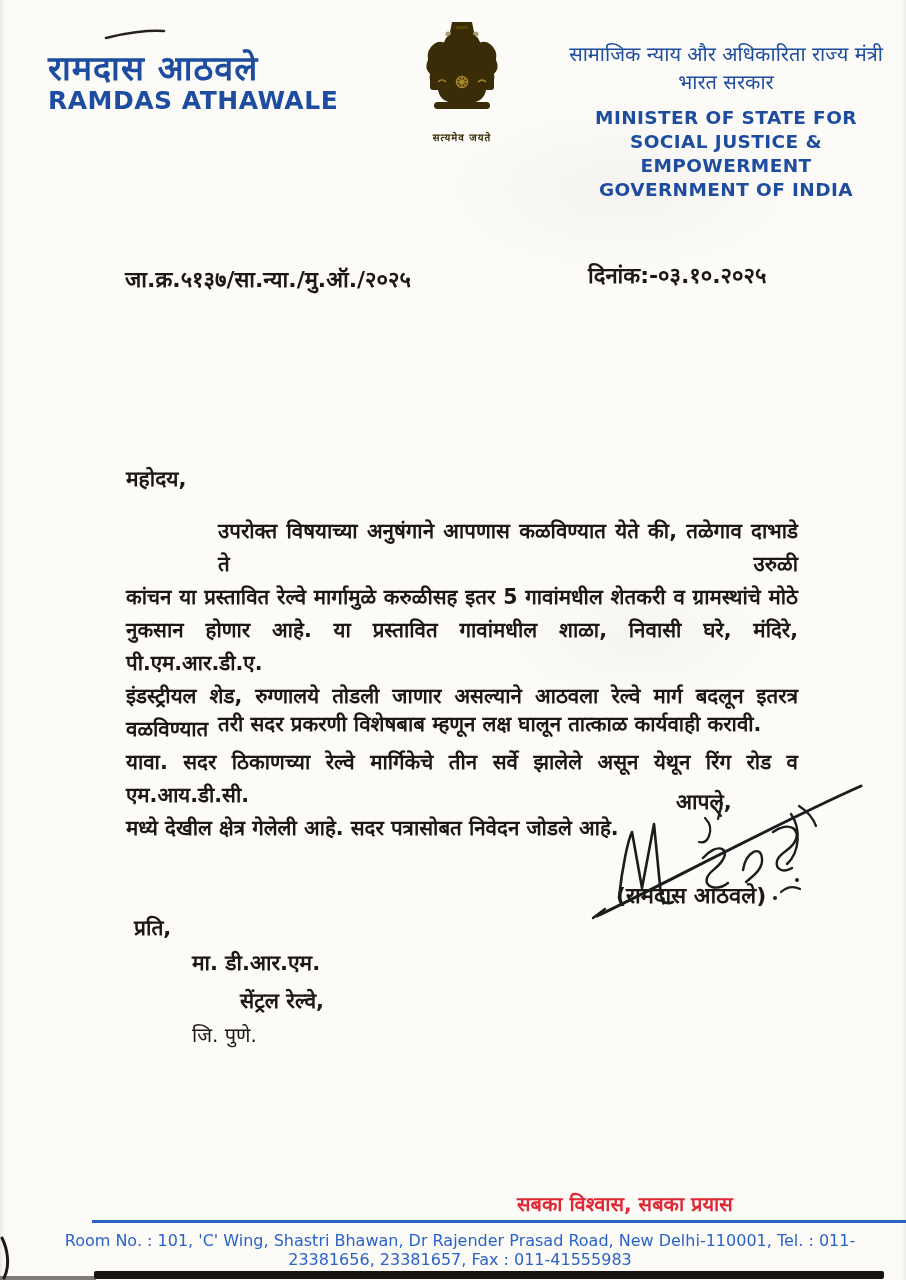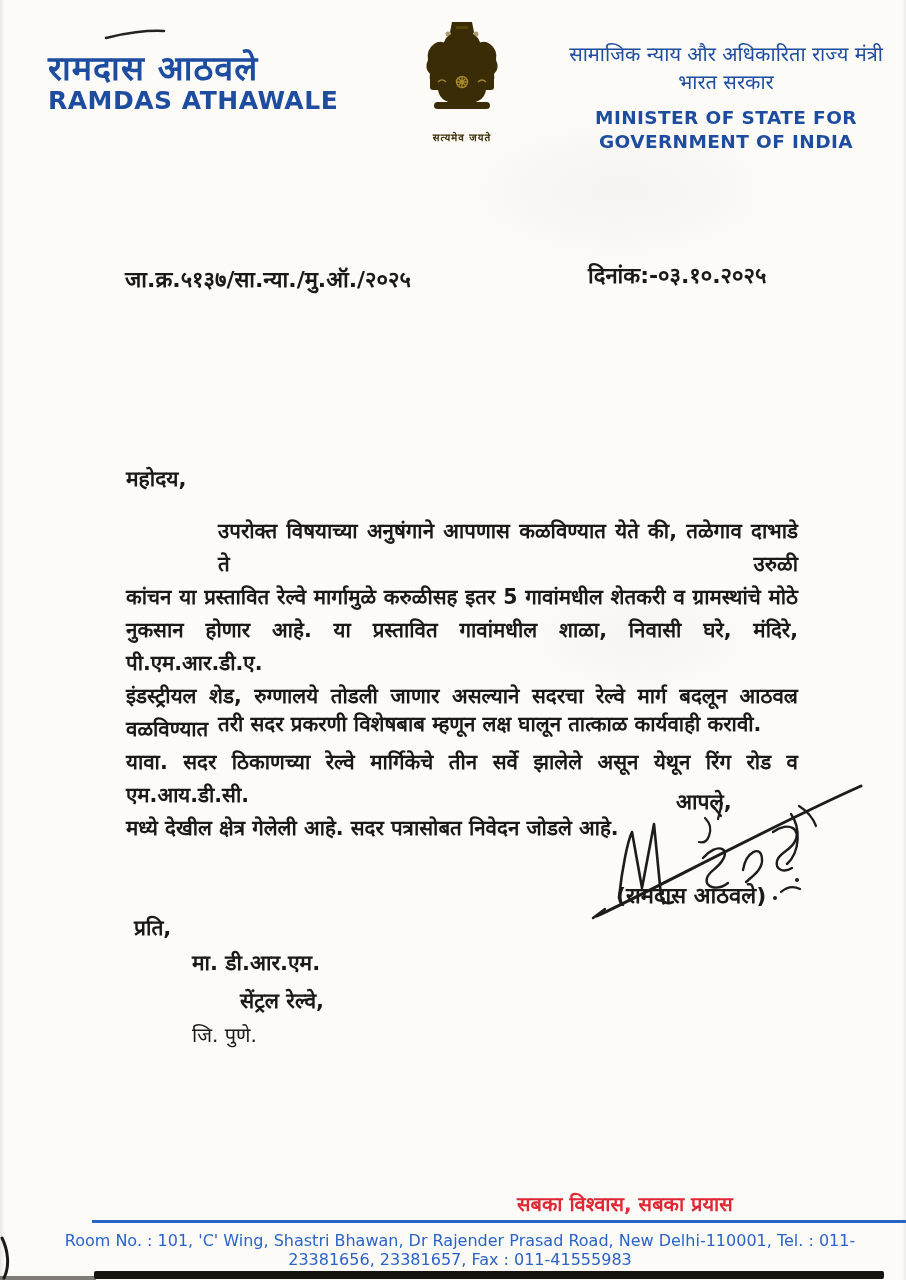--- a/index.html
+++ b/index.html
@@ -100,34 +100,35 @@
         <rect x="40" y="8" width="12" height="3"></rect>
       </g>
     </svg>
   </div>
   <div class="abs emblem-caption">सत्यमेव जयते</div>
 
   <div class="abs office">
     <div class="office-hi1">सामाजिक न्याय और अधिकारिता राज्य मंत्री</div>
     <div class="office-hi2">भारत सरकार</div>
     <div class="office-en">MINISTER OF STATE FOR</div>
+    <div class="office-en">SOCIAL JUSTICE &amp; EMPOWERMENT</div>
     <div class="office-en">GOVERNMENT OF INDIA</div>
   </div>
 
   <div class="abs ref-no">जा.क्र.५१३७/सा.न्या./मु.ऑ./२०२५</div>
   <div class="abs date">दिनांक:-०३.१०.२०२५</div>
 
 
   <div class="abs salutation">महोदय,</div>
 
   <div class="abs para1">
     <div class="indent jl">उपरोक्त विषयाच्या अनुषंगाने आपणास कळविण्यात येते की, तळेगाव दाभाडे ते उरुळी</div>
     <div class="jl">कांचन या प्रस्तावित रेल्वे मार्गामुळे करुळीसह इतर 5 गावांमधील शेतकरी व ग्रामस्थांचे मोठे</div>
     <div class="jl">नुकसान होणार आहे. या प्रस्तावित गावांमधील शाळा, निवासी घरे, मंदिरे, पी.एम.आर.डी.ए.</div>
-    <div class="jl">इंडस्ट्रीयल शेड, रुग्णालये तोडली जाणार असल्याने सदरचा रेल्वे मार्ग बदलून आठवल्र वळविण्यात</div>
+    <div class="jl">इंडस्ट्रीयल शेड, रुग्णालये तोडली जाणार असल्याने आठवला रेल्वे मार्ग बदलून इतरत्र वळविण्यात</div>
     <div class="jl">यावा. सदर ठिकाणच्या रेल्वे मार्गिकेचे तीन सर्वे झालेले असून येथून रिंग रोड व एम.आय.डी.सी.</div>
     <div>मध्ये देखील क्षेत्र गेलेली आहे. सदर पत्रासोबत निवेदन जोडले आहे.</div>
   </div>
 
   <div class="abs para2">तरी सदर प्रकरणी विशेषबाब म्हणून लक्ष घालून तात्काळ कार्यवाही करावी.</div>
 
   <div class="abs closing-sal">आपले,</div>
 
   <svg class="abs sig-svg" viewBox="0 0 320 150">
     <g stroke="#1c1c1c" fill="none" stroke-linecap="round" stroke-linejoin="round">

